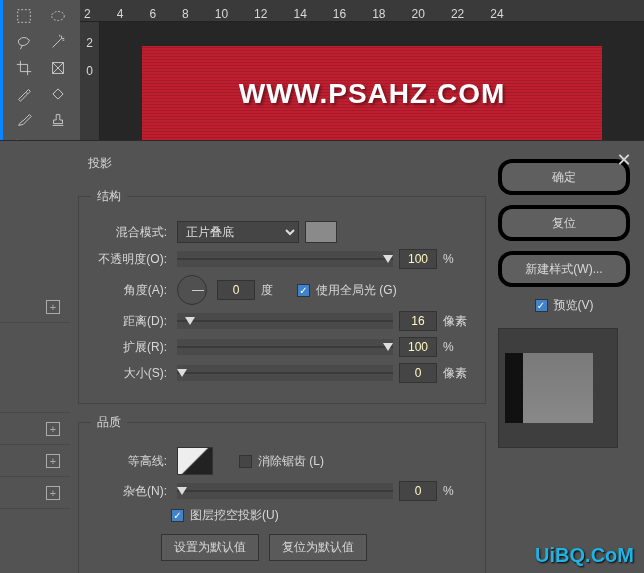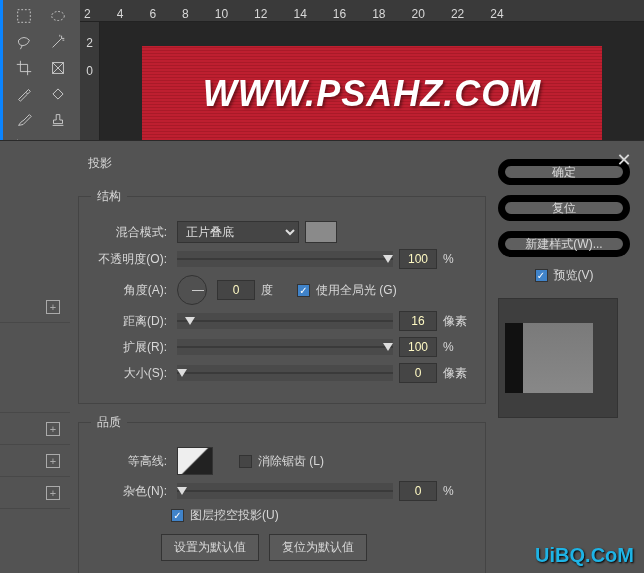--- a/index.html
+++ b/index.html
@@ -8,21 +8,21 @@
 .toolbar{position:absolute;left:0;top:0;width:80px;height:140px;background:#535353;border-left:3px solid #0a84ff}
 .tool-grid{display:grid;grid-template-columns:1fr 1fr;gap:2px;padding:4px 6px}
 .tool{width:30px;height:24px;display:flex;align-items:center;justify-content:center;color:#ccc;font-size:16px}
 .tool svg{width:18px;height:18px;fill:#d0d0d0;stroke:#d0d0d0}
 .ruler-top{position:absolute;left:80px;top:0;right:0;height:22px;background:#3a3a3a;border-bottom:1px solid #222;display:flex;align-items:flex-end;color:#999;font-size:10px;padding-left:4px}
 .ruler-top span{margin-right:26px}
 .ruler-left{position:absolute;left:80px;top:22px;width:20px;height:118px;background:#3a3a3a;border-right:1px solid #222;display:flex;flex-direction:column;align-items:center;color:#999;font-size:10px}
 .ruler-left span{margin-top:14px}
 .canvas-area{position:absolute;left:100px;top:22px;width:544px;height:118px;background:#262626;display:flex;align-items:center;justify-content:center}
 .canvas-red{width:460px;height:95px;background:linear-gradient(#b81e2e,#be1f30);background-image:repeating-linear-gradient(0deg,#a91a28 0,#a91a28 1px,#be1f30 1px,#be1f30 3px);display:flex;align-items:center;justify-content:center;margin-top:25px}
-.canvas-text{color:#fff;font-size:36px;font-weight:700;letter-spacing:1px;text-shadow:2px 2px 3px rgba(0,0,0,.4);font-style:italic}
+.canvas-text{color:#fff;font-size:28px;font-weight:700;letter-spacing:1px;text-shadow:2px 2px 3px rgba(0,0,0,.4);}
 .dialog{position:absolute;top:140px;left:0;right:0;bottom:0;background:#535353;border-top:1px solid #2a2a2a}
 .close-x{position:absolute;right:10px;top:8px;font-size:18px;color:#d8d8d8;width:20px;height:20px;text-align:center;cursor:pointer}
 .dlg-body{display:flex;height:100%}
 .left-col{width:70px;padding-top:150px}
 .add-row{height:32px;display:flex;align-items:center;justify-content:flex-end;padding-right:10px;border-bottom:1px solid #484848}
 .add-icon{width:14px;height:14px;border:1px solid #aaa;display:flex;align-items:center;justify-content:center;font-size:11px;color:#aaa}
 .mid-col{flex:1;padding:10px 8px 0 8px}
 .section-title{margin:4px 0 16px 10px}
 fieldset{border:1px solid #444;padding:10px 12px 14px 12px;margin-bottom:10px}
 legend{padding:0 6px}
@@ -36,21 +36,21 @@
 .numbox{width:38px;height:20px;background:#454545;border:1px solid #333;color:#fef9c3;text-align:center}
 .unit{width:30px}
 .angle-ctrl{width:30px;height:30px;border:1px solid #333;border-radius:50%;background:#505050;position:relative;margin-right:4px}
 .angle-ctrl::after{content:"";position:absolute;left:50%;top:50%;width:12px;height:1px;background:#ccc;transform-origin:left center;transform:rotate(0deg)}
 .cb{width:13px;height:13px;background:#4083c9;border:1px solid #333;display:inline-flex;align-items:center;justify-content:center;font-size:10px;color:#fff}
 .cb.off{background:#454545;color:transparent}
 .contour{width:36px;height:28px;background:linear-gradient(135deg,#eee 48%,#222 52%);border:1px solid #333}
 .btn-row{display:flex;gap:10px;margin:10px 0 0 70px}
 .btn-sm{background:#5a5a5a;border:1px solid #333;padding:4px 12px;cursor:pointer}
 .right-col{width:150px;padding:18px 14px 0 4px}
-.rbtn{background:#5f5f5f;border:7px solid #000000;border-radius:14px;height:26px;display:flex;align-items:center;justify-content:center;margin-bottom:10px;cursor:pointer}
+.rbtn{background:#5f5f5f;border:4px solid #000000;border-radius:14px;height:36px;display:flex;align-items:center;justify-content:center;margin-bottom:10px;cursor:pointer}
 .preview-box{width:120px;height:120px;background:#3e3e3e;border:1px solid #333;margin-top:14px;display:flex;align-items:center;justify-content:center}
 .preview-inner{width:70px;height:70px;background:linear-gradient(#7a7a7a,#888);box-shadow:-18px 0 0 #111}
 .watermark{position:absolute;right:10px;bottom:6px;color:#1eb4e6;font-size:20px;font-weight:700;text-shadow:1px 1px 2px #000}
 </style>
 </head>
 <body>
 
 <div class="app-bg">
   <div class="toolbar">
     <div class="tool-grid">

